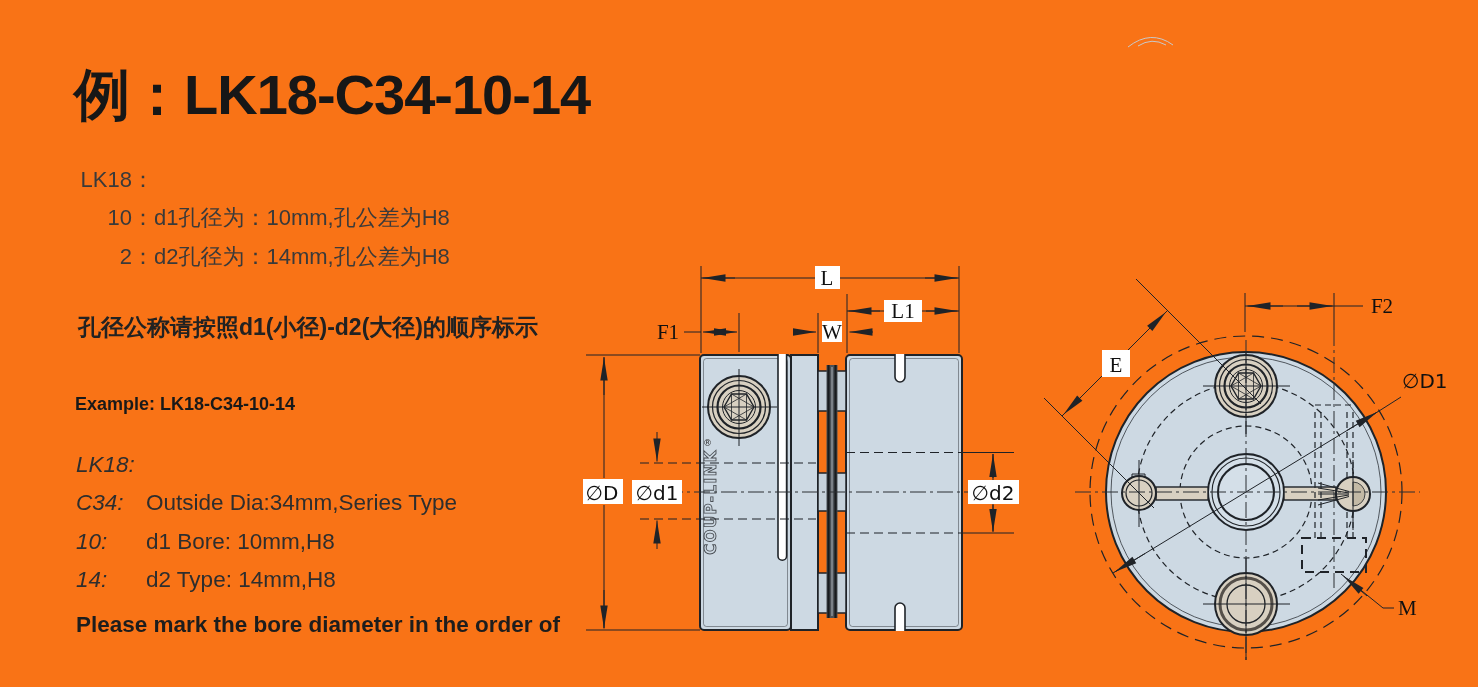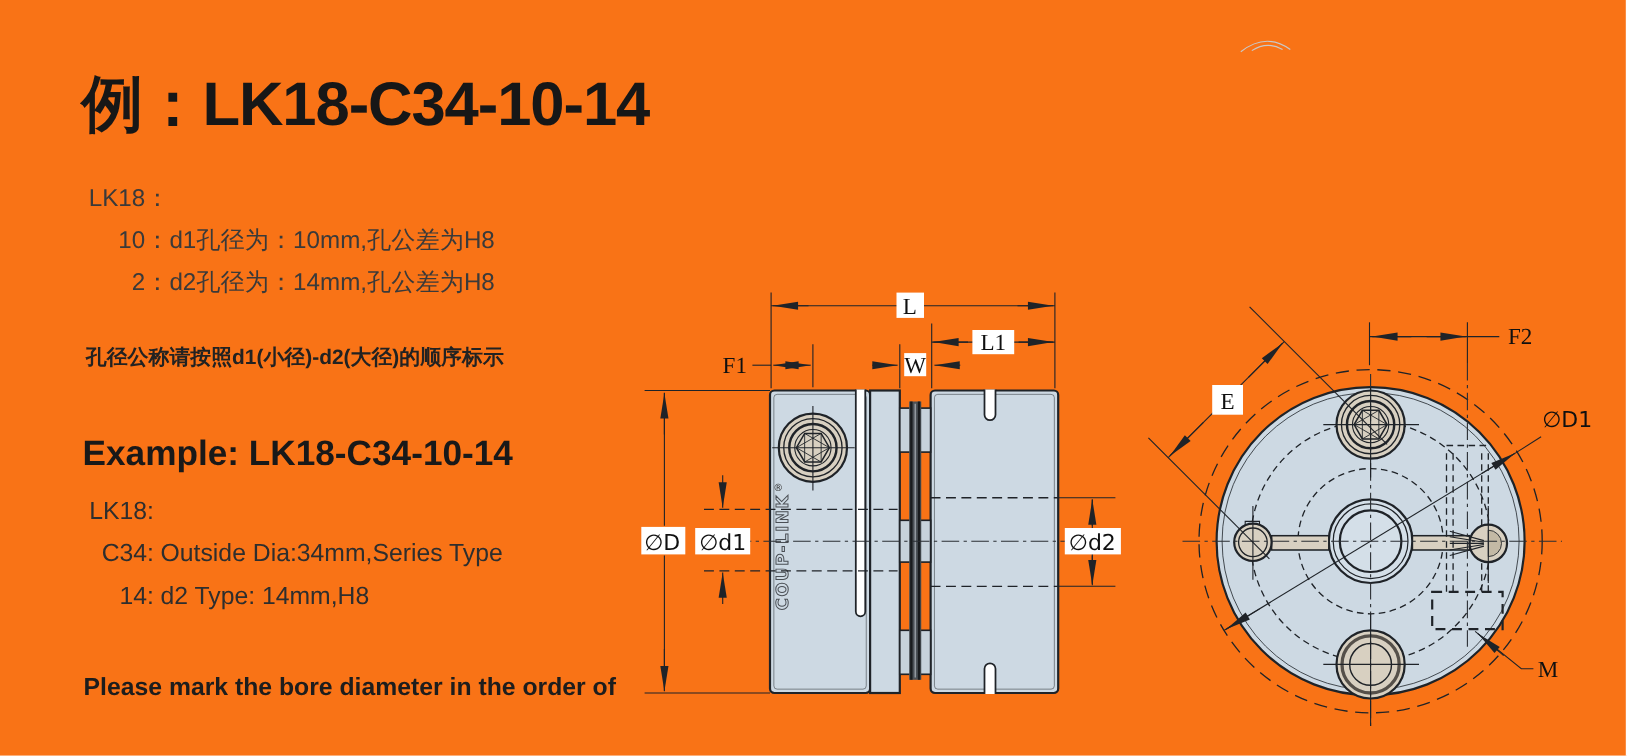--- a/index.html
+++ b/index.html
@@ -3,25 +3,25 @@
 <meta charset="utf-8">
 <style>
   html,body{margin:0;padding:0;background:#ffffff;}
   #page{position:relative;width:1478px;height:687px;background:#f97316;overflow:hidden;
         font-family:"Liberation Sans",sans-serif;color:#222;}
   #title{position:absolute;left:74px;top:58px;font-size:56px;font-weight:700;
          letter-spacing:-1px;color:#171717;white-space:nowrap;}
   .cnblock{position:absolute;left:78px;top:156px;font-size:22px;color:#3a3a3a;}
   .cnline{display:flex;height:38.5px;align-items:flex-end;white-space:nowrap;}
   .cnlbl{display:inline-block;width:76px;text-align:right;}
-  .cnnote{position:absolute;left:78px;top:312px;font-size:19px;font-weight:700;color:#222;white-space:nowrap;}
-  .enhead{position:absolute;left:75px;top:394px;font-size:32px;font-weight:700;color:#191919;white-space:nowrap;}
+  .cnnote{position:absolute;left:78px;top:312px;font-size:23px;font-weight:700;color:#222;white-space:nowrap;}
+  .enhead{position:absolute;left:75px;top:394px;font-size:18px;font-weight:700;color:#191919;white-space:nowrap;}
   .enblock{position:absolute;left:76px;top:446px;font-size:22.5px;color:#2e2e2e;}
   .enline{display:flex;height:38.3px;align-items:center;white-space:nowrap;}
-  .enlbl{display:inline-block;width:64px;text-align:right;margin-right:6px;}
+  .enlbl{display:inline-block;width:64px;text-align:left;margin-right:6px;font-style:italic;}
   .ennote{position:absolute;left:76px;top:611px;font-size:22.5px;font-weight:700;
           line-height:28.5px;color:#1d1d1d;white-space:nowrap;}
   svg{position:absolute;left:0;top:0;}
   .body{fill:var(--body);stroke:var(--line);stroke-width:2;}
   .thin{stroke:var(--line);stroke-width:.8;fill:none;opacity:.55;}
   .ext{stroke:var(--line);stroke-width:1;fill:none;}
   .dim{stroke:var(--line);stroke-width:1;fill:none;}
   .arr{stroke:var(--line);stroke-width:1;fill:none;marker-end:url(#ah);}
   .dash{stroke:var(--line);stroke-width:1.2;fill:none;stroke-dasharray:9 5;}
   .cl{stroke:#2a2e33;stroke-width:1;fill:none;stroke-dasharray:16 4 3 4;}
@@ -61,20 +61,24 @@
   <div class="enhead">Example: LK18-C34-10-14</div>
   <div class="enblock">
     <div class="enline">
         <span class="enlbl">LK18:</span>
       </div>
     <div class="enline">
         <span class="enlbl">C34:</span>
         <span>Outside Dia:34mm,Series Type</span>
       </div>
     <div class="enline">
+        <span class="enlbl">10:</span>
+        <span>d1 Bore: 10mm,H8</span>
+      </div>
+    <div class="enline">
         <span class="enlbl">14:</span>
         <span>d2 Type: 14mm,H8</span>
       </div>
   </div>
   <div class="ennote">
     <div>Please mark the bore diameter in the order of</div>
   </div>
 
   <svg width="1479" height="687" viewBox="0 0 1479 687">
     <defs>

